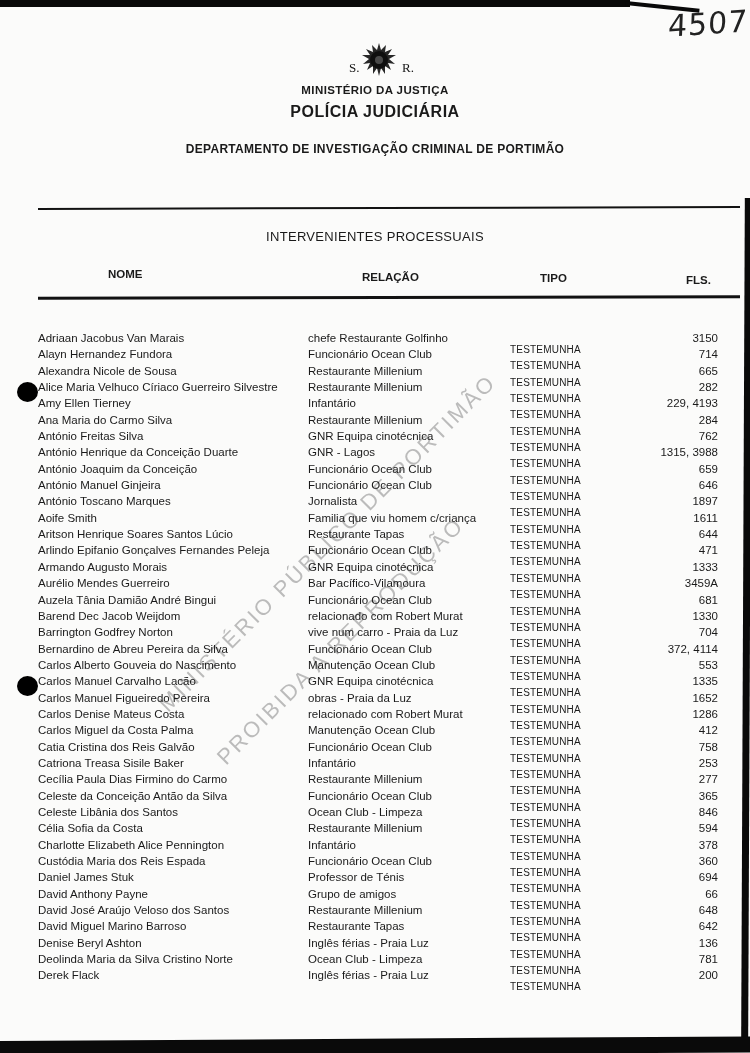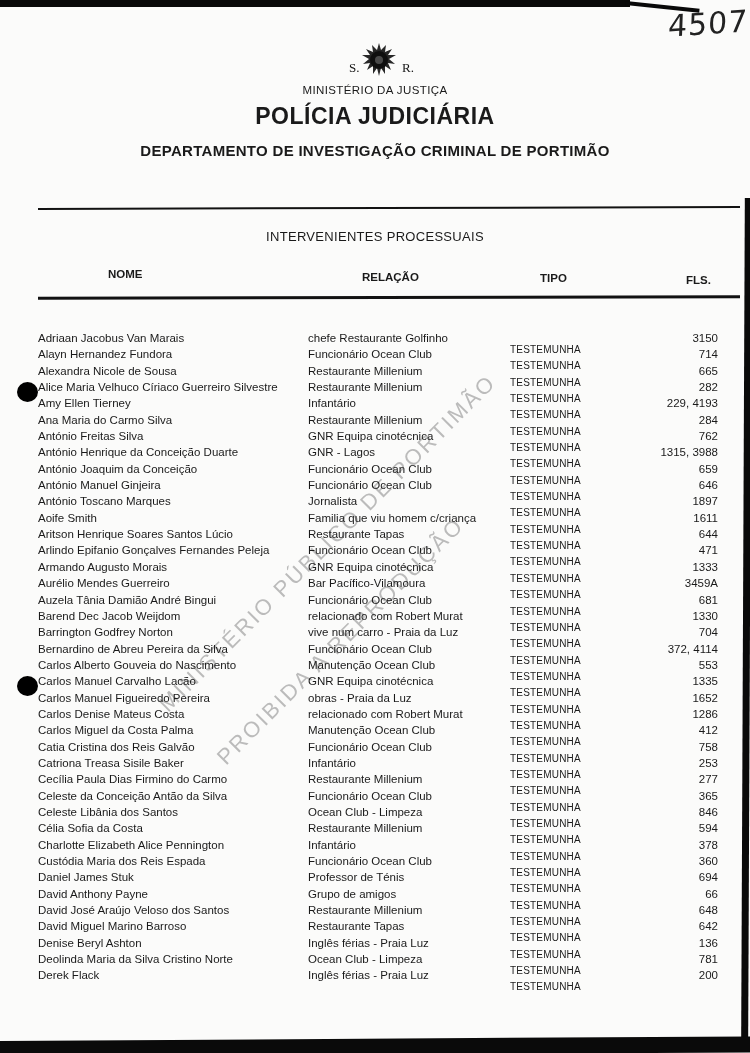--- a/index.html
+++ b/index.html
@@ -25,23 +25,23 @@
     left:668px;top:6px;width:80px;
     font-family:"DejaVu Sans", sans-serif;
     font-size:30px;font-weight:400;color:#222;
     transform:rotate(-4deg) skewX(-6deg);
     letter-spacing:1px;
   }
 
   .crest-letter{top:60px;font-family:"Liberation Serif", serif;font-size:13px;color:#151515;}
   .crest-svg{left:362px;top:42px;}
 
-  .ministry{top:84px;font-size:11.5px;font-weight:normal;letter-spacing:.4px;}
-  .org{top:103px;font-size:23px;font-weight:bold;letter-spacing:.5px;}
-  .dept{top:142px;font-size:15px;font-weight:bold;letter-spacing:.3px;}
+  .ministry{top:84px;font-size:11.5px;font-weight:bold;letter-spacing:.4px;}
+  .org{top:103px;font-size:16px;font-weight:bold;letter-spacing:.5px;}
+  .dept{top:142px;font-size:12px;font-weight:bold;letter-spacing:.3px;}
 
   .rule{left:38px;width:702px;background:#121212;}
   .rule1{top:207px;height:2px;transform:rotate(-0.15deg);}
   .rule2{top:296px;height:3px;transform:rotate(-0.12deg);}
 
   .doc-title{top:229px;font-size:13px;font-weight:normal;letter-spacing:.3px;}
 
   .colhead{top:268px;font-size:11.5px;font-weight:bold;}
   .col-nome{left:108px;}
   .col-relacao{left:362px;top:271px;}

